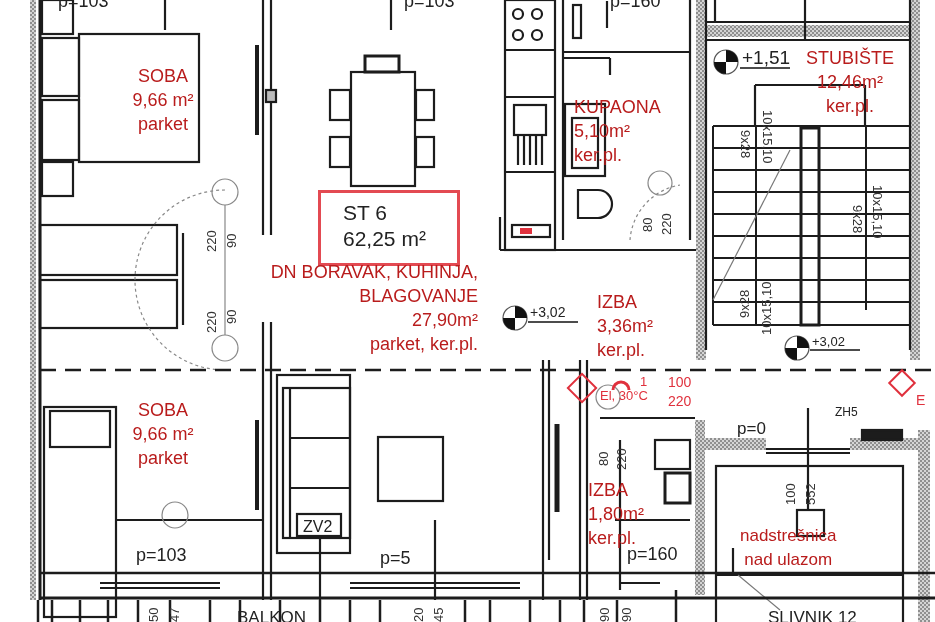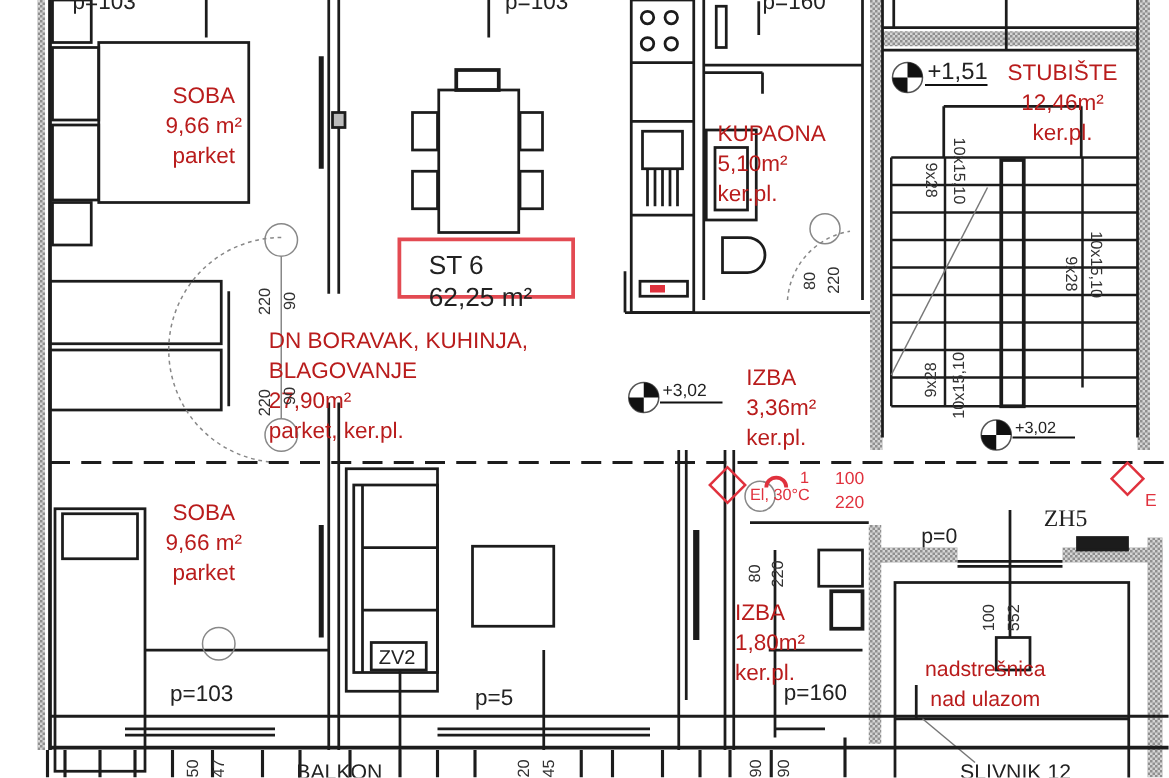--- a/index.html
+++ b/index.html
@@ -1,28 +1,28 @@
 <!DOCTYPE html>
 <html><head>
 <meta charset="utf-8">
 <style>
   html, body { margin: 0; padding: 0; background: #ffffff; }
   body { width: 935px; height: 622px; position: relative; overflow: hidden;
          font-family: "Liberation Sans", "DejaVu Sans", sans-serif; color: #1a1a1a; }
   #plan { position: absolute; left: 0; top: 0; width: 935px; height: 622px; }
   .lbl { position: absolute; white-space: nowrap; line-height: 1; }
   .room { font-size: 18px; color: #b91c1c; text-align: center; }
-  .room.right { text-align: left; }
+  .room.right { text-align: right; }
   .room.left { text-align: left; }
   .room span { display: block; line-height: 24px; }
   .small { font-size: 15px; color: #222; }
   .red { color: #e0313d; }
   .vert { transform: rotate(-90deg); transform-origin: left top; font-size: 13px; color: #333; }
   .vert2 { transform: rotate(90deg); transform-origin: left top; font-size: 13px; color: #333; }
-  .apt-box { position: absolute; left: 318px; top: 190px; width: 142px; height: 49px;
+  .apt-box { position: absolute; left: 318px; top: 190px; width: 142px; height: 76px;
              border: 3px solid #e34a52; box-sizing: border-box; }
   .apt-box span { position: absolute; left: 22px; font-size: 21px; color: #222; }
 </style>
 </head>
 <body>
 
 <svg id="plan" viewBox="0 0 935 622" xmlns="http://www.w3.org/2000/svg">
   <defs>
     <pattern id="hatch" width="4" height="4" patternUnits="userSpaceOnUse">
       <rect width="4" height="4" fill="#d4d4d4"></rect>
@@ -325,13 +325,13 @@
 <div class="lbl vert" style="left:598px; top:622px;">90</div>
 <div class="lbl vert" style="left:620px; top:622px;">90</div>
 
 <div class="lbl small red" style="left:600px; top:389px; font-size:13px;">El, 30°C</div>
 <div class="lbl small red" style="left:640px; top:375px; font-size:13px;">1</div>
 <div class="lbl small red" style="left:668px; top:375px; font-size:14px;">100</div>
 <div class="lbl small red" style="left:668px; top:394px; font-size:14px;">220</div>
 <div class="lbl small red" style="left:916px; top:393px; font-size:14px;">E</div>
 
 <div class="lbl small" style="left:303px; top:519px; font-size:16px;">ZV2</div>
-<div class="lbl small" style="left:835px; top:406px; font-size:19px;font-family:Liberation Serif, serif;">ZH5</div>
+<div class="lbl small" style="left:835px; top:406px; font-size:12px;">ZH5</div>
 
 </body></html>

